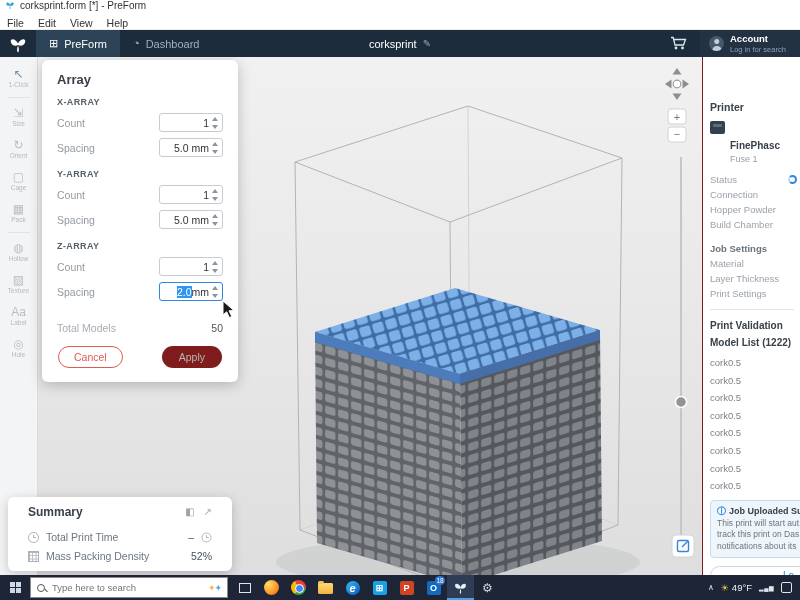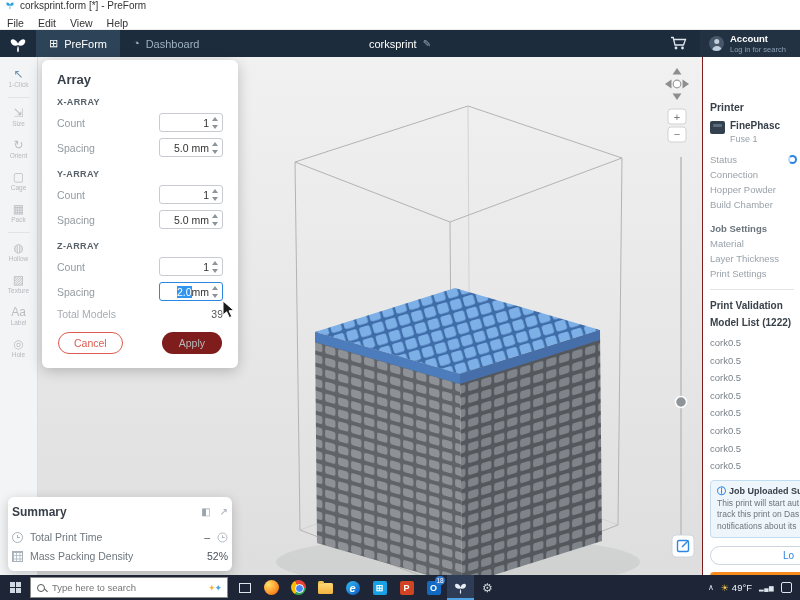--- a/index.html
+++ b/index.html
@@ -62,31 +62,31 @@
     display:flex;align-items:center;justify-content:flex-end;padding-right:13px;position:relative;
     font-size:10.5px;color:#333;}
   .ap-input.focused{border-color:#2f86e0;}
   .selval{background:#3095f2;color:#fff;}
   .stepper{position:absolute;right:3px;top:2.5px;bottom:2.5px;width:8px;display:flex;
     flex-direction:column;justify-content:space-between;align-items:center;}
   .st-up{width:0;height:0;border-left:3px solid transparent;border-right:3px solid transparent;
     border-bottom:4px solid #8d959c;}
   .st-dn{width:0;height:0;border-left:3px solid transparent;border-right:3px solid transparent;
     border-top:4px solid #8d959c;}
-  .ap-total{display:flex;justify-content:space-between;margin-top:4px;font-size:10.5px;}
+  .ap-total{display:flex;justify-content:space-between;margin-top:18px;font-size:10.5px;}
   .ap-total .tl{color:#a7adb3;}.ap-total .tv{color:#555;}
   .ap-btns{display:flex;justify-content:space-between;margin-top:12px;padding:0 1px;}
   .btn-cancel{border:1px solid #dd5b52;color:#dd5b52;background:#fff;border-radius:13px;
     font-size:10.5px;padding:4px 15px;font-family:inherit;}
   .btn-apply{border:none;background:#7f1d1d;color:#b7b7b7;border-radius:13px;
     font-size:10.5px;padding:4px 17px;font-family:inherit;}
 
   
   .summary{position:absolute;left:8px;top:497px;width:224px;background:#fff;border-radius:6px;
-    box-shadow:0 3px 12px rgba(0,0,0,.2);padding:8px 4px 9px;z-index:5;}
+    box-shadow:0 3px 12px rgba(0,0,0,.2);padding:8px 20px 9px;z-index:5;}
   .sum-head{display:flex;align-items:center;margin-bottom:5px;}
   .sum-title{font-size:12px;font-weight:bold;color:#38404a;flex:1;}
   .sum-hicon{color:#9aa4ad;font-size:10px;margin-left:9px;line-height:1;}
   .sum-row{display:flex;align-items:flex-end;gap:7px;height:19px;}
   .sum-label{flex:1;font-size:10.5px;color:#6d767e;}
   .sum-val{font-size:10.5px;color:#49525a;}
   .clockicon{width:11px;height:11px;border:1.3px solid #a9b2ba;border-radius:50%;position:relative;flex:none;}
   .clockicon:after{content:'';position:absolute;left:3.8px;top:1.6px;width:1.2px;height:3.6px;background:#a9b2ba;}
   .clockicon:before{content:'';position:absolute;left:3.8px;top:4.2px;width:3px;height:1.2px;background:#a9b2ba;}
   .clockicon.small{transform:scale(.9);}
@@ -96,21 +96,21 @@
     background-size:3.3px 3.3px;}
 
   
   .rightpanel{position:absolute;top:57px;right:0;bottom:25px;width:98px;background:#fff;
     border-left:1px solid #7f1d1d;overflow:hidden;z-index:4;}
   .rp-inner{position:absolute;left:7px;top:0;width:160px;}
   .rp-printerhead{margin-top:44px;font-size:10.5px;font-weight:bold;color:#38404a;}
   .rp-printer{display:flex;gap:5px;margin-top:7px;align-items:flex-start;}
   .printericon{width:15px;height:13px;background:#33414f;border-radius:2px;margin-top:1px;flex:none;position:relative;}
   .printericon:after{content:'';position:absolute;left:3px;top:3px;width:9px;height:3px;background:#5d6d7c;border-radius:1px;}
-  .rp-pname{font-size:10px;font-weight:bold;color:#38404a;white-space:nowrap;line-height:1.2;}
+  .rp-pname{font-size:10px;font-weight:bold;color:#38404a;white-space:nowrap;line-height:1.2;margin-top:20px;}
   .rp-pmodel{font-size:9px;color:#98a0a8;margin-top:2px;}
   .rp-items{margin-top:8px;}
   .rp-item{font-size:9.5px;color:#9aa2aa;line-height:15px;position:relative;white-space:nowrap;}
   .ring{position:absolute;left:78px;top:3px;width:9px;height:9px;border:2px solid #2f86e0;
     border-radius:50%;border-left-color:#bcd9f5;}
   .rp-subhead{font-size:9.5px;color:#6b747c;font-weight:bold;margin-top:9px;line-height:15px;}
   .rp-div{width:84px;border-top:1px solid #e4e4e4;margin:8px 0 7px;}
   .rp-bold{font-size:10px;font-weight:bold;color:#38404a;line-height:17px;white-space:nowrap;}
   .rp-models{margin-top:3px;}
   .rp-model{font-size:9.5px;color:#7a828a;line-height:17.6px;white-space:nowrap;}
@@ -392,21 +392,21 @@
       <span> mm</span>
       <span class="stepper">
           <i class="st-up"></i>
           <i class="st-dn"></i>
         </span>
     </span>
   </div>
 
   <div class="ap-total">
     <span class="tl">Total Models</span>
-    <span class="tv">39</span>
+    <span class="tv">50</span>
   </div>
   <div class="ap-btns">
     <button class="btn-cancel">Cancel</button>
     <button class="btn-apply">Apply</button>
   </div>
 </div>
 
 <div class="summary">
   <div class="sum-head">
     <span class="sum-title">Summary</span>

